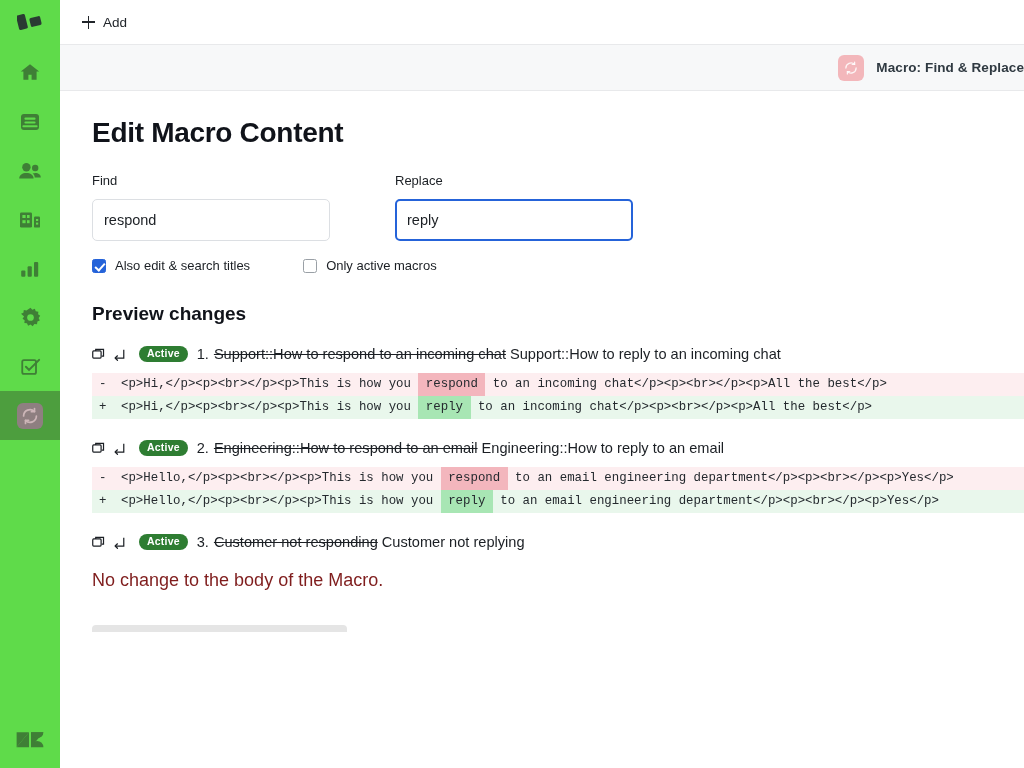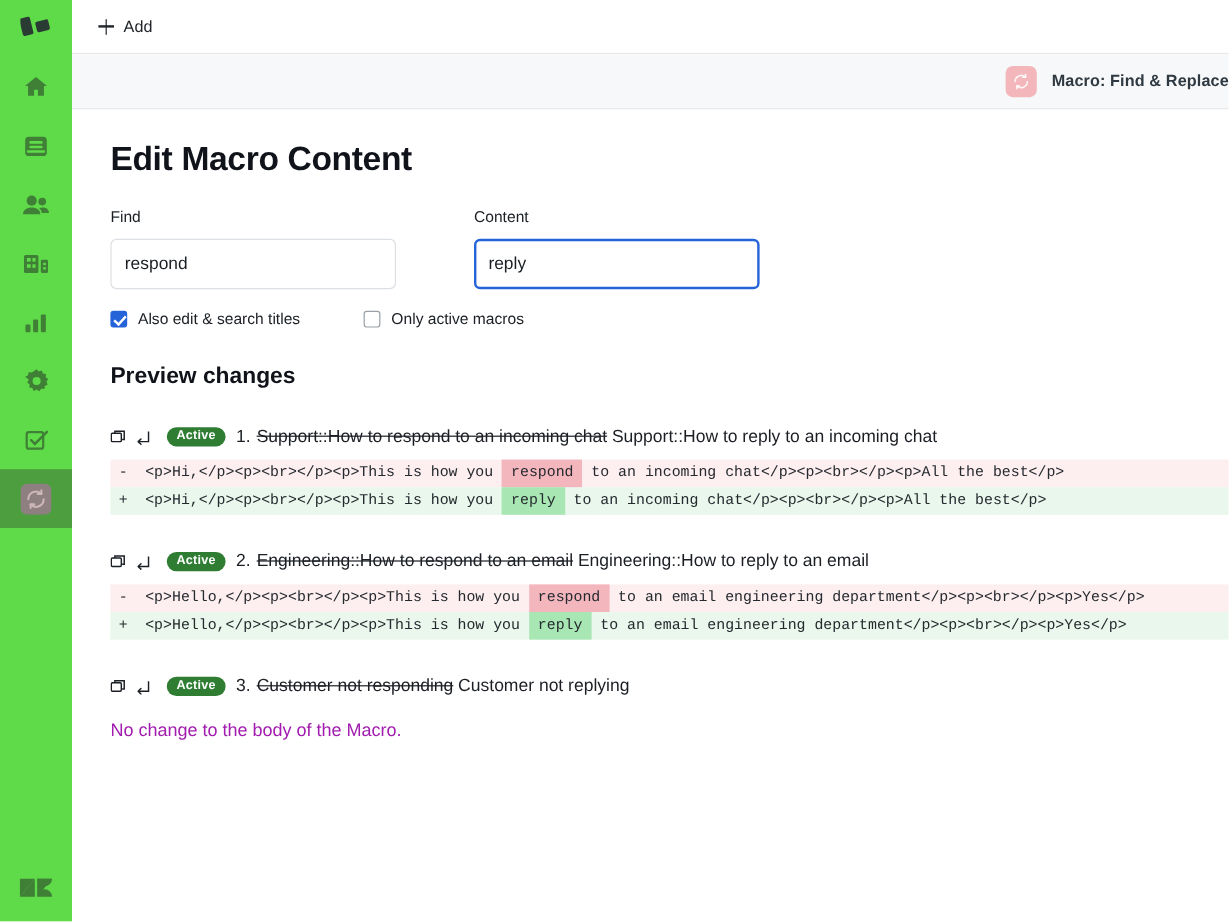--- a/index.html
+++ b/index.html
@@ -131,21 +131,21 @@
     width: 9px; height: 9px;
     border-right: 1.4px solid #b4b8bd; border-bottom: 1.4px solid #b4b8bd;
     transform: rotate(45deg) translate(-2px,-2px);
   }
 
   h2.section-title {
     font-size: 19px; font-weight: bold; color: #10131a;
     margin: 30px 0 0 0;
   }
 
-  .preview-item { margin-top: 31px; }
+  .preview-item { margin-top: 21px; }
   .pv-head { display: flex; align-items: center; gap: 0; white-space: nowrap; }
   .mini-ico { flex: 0 0 auto; margin-right: 8px; }
   .mini-ico.second { margin-right: 13px; }
   .badge {
     background: #2e7d32; color: #fff; font-size: 10.5px; font-weight: bold;
     border-radius: 9px; padding: 2px 8px 3px; line-height: 1;
     margin-right: 9px; letter-spacing: .2px;
   }
   .pv-text { font-size: 14.6px; color: #1b1f24; }
   .pv-idx { margin-right: 5px; }
@@ -158,21 +158,21 @@
     height: 23px; line-height: 23px;
     padding-left: 7px; white-space: pre;
     color: #24292e;
   }
   .diff-line.minus { background: #fdeef0; }
   .diff-line.plus  { background: #e9f7ec; }
   .diff-sign { width: 22px; display: inline-block; color: #24292e; }
   .hl-minus { background: #f3b6bd; }
   .hl-plus  { background: #a8e6b4; }
 
-  .nochange { font-size: 15px; color: #a21caf; margin-top: 20px; }
+  .nochange { font-size: 18px; color: #7f1d1d; margin-top: 20px; }
 
   .replace-all-btn {
     margin-top: 34px;
     width: 255px; height: 44px;
     background: #e5e5e5; border: none; border-radius: 4px;
     font-size: 14.5px; color: #1b1f24; cursor: pointer;
     font-family: "Liberation Sans", sans-serif;
   }
 </style>
 </head>
@@ -294,21 +294,21 @@
     <div class="content">
 
       <h1 class="page-title">Edit Macro Content</h1>
 
       <div class="fields-row">
         <div class="field find">
           <label class="field-label">Find</label>
           <input class="text-input" type="text" value="respond" style="">
         </div>
         <div class="field replace">
-          <label class="field-label">Content</label>
+          <label class="field-label">Replace</label>
           <input class="text-input focused" type="text" value="reply" style="">
         </div>
       </div>
 
       <div class="checks-row">
         <div class="check-wrap">
           <span class="cbox checked"></span>
           <span class="check-label">Also edit &amp; search titles</span>
         </div>
         <div class="check-wrap second">

